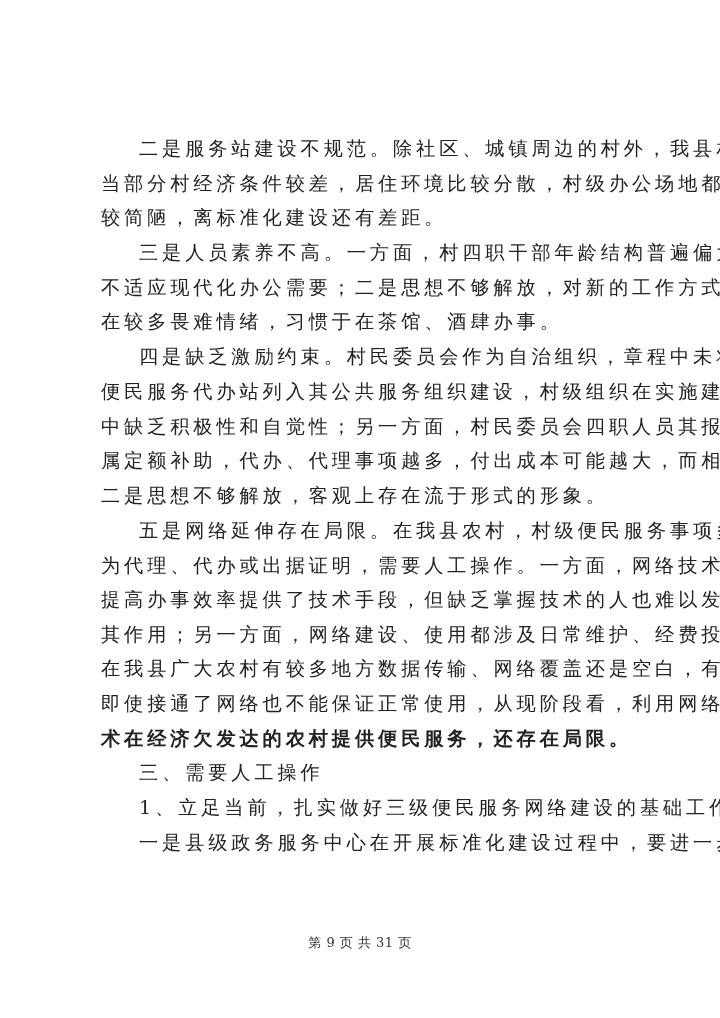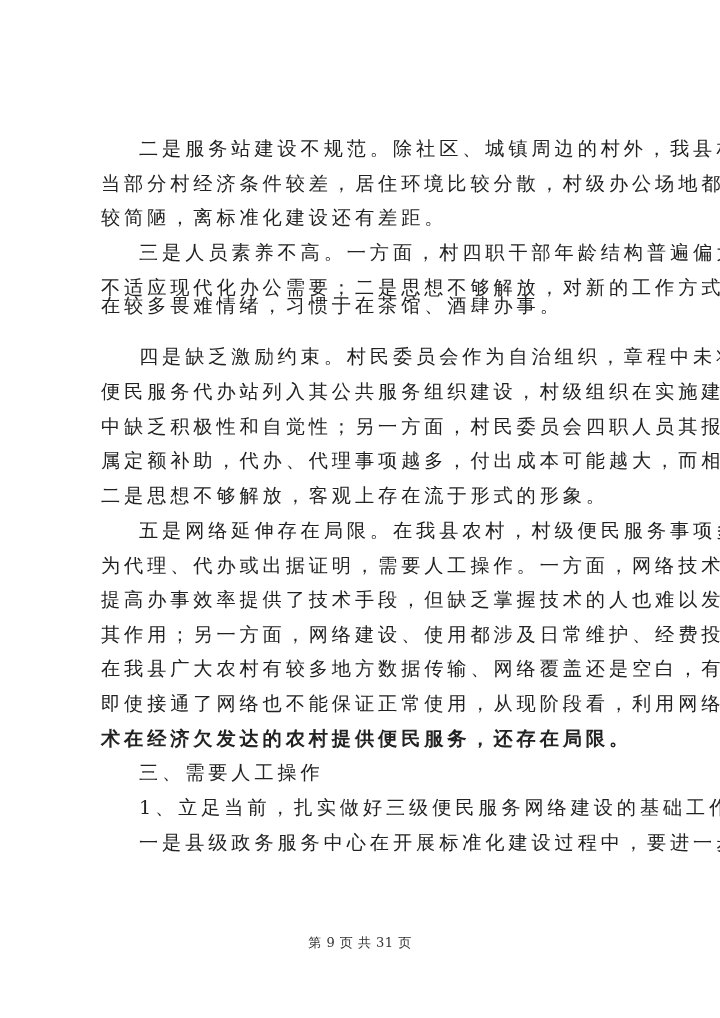--- a/index.html
+++ b/index.html
@@ -15,21 +15,21 @@
 </head>
 <body>
 
 <div class="page">
   <div id="body-lines">
       <div class="line indent" style="top: 137px;">二是服务站建设不规范。除社区、城镇周边的村外，我县相</div>
       <div class="line" style="top: 172px;">当部分村经济条件较差，居住环境比较分散，村级办公场地都比</div>
       <div class="line" style="top: 206px;">较简陋，离标准化建设还有差距。</div>
       <div class="line indent" style="top: 241px;">三是人员素养不高。一方面，村四职干部年龄结构普遍偏大，</div>
       <div class="line" style="top: 276px;">不适应现代化办公需要；二是思想不够解放，对新的工作方式存</div>
-      <div class="line" style="top: 294px;">在较多畏难情绪，习惯于在茶馆、酒肆办事。</div>
+      <div class="line" style="top: 310px;">在较多畏难情绪，习惯于在茶馆、酒肆办事。</div>
       <div class="line indent" style="top: 345px;">四是缺乏激励约束。村民委员会作为自治组织，章程中未将</div>
       <div class="line" style="top: 380px;">便民服务代办站列入其公共服务组织建设，村级组织在实施建设</div>
       <div class="line" style="top: 415px;">中缺乏积极性和自觉性；另一方面，村民委员会四职人员其报酬</div>
       <div class="line" style="top: 449px;">属定额补助，代办、代理事项越多，付出成本可能越大，而相应</div>
       <div class="line" style="top: 484px;">二是思想不够解放，客观上存在流于形式的形象。</div>
       <div class="line indent" style="top: 519px;">五是网络延伸存在局限。在我县农村，村级便民服务事项多</div>
       <div class="line" style="top: 554px;">为代理、代办或出据证明，需要人工操作。一方面，网络技术对</div>
       <div class="line" style="top: 588px;">提高办事效率提供了技术手段，但缺乏掌握技术的人也难以发挥</div>
       <div class="line" style="top: 623px;">其作用；另一方面，网络建设、使用都涉及日常维护、经费投入，</div>
       <div class="line" style="top: 657px;">在我县广大农村有较多地方数据传输、网络覆盖还是空白，有的</div>

